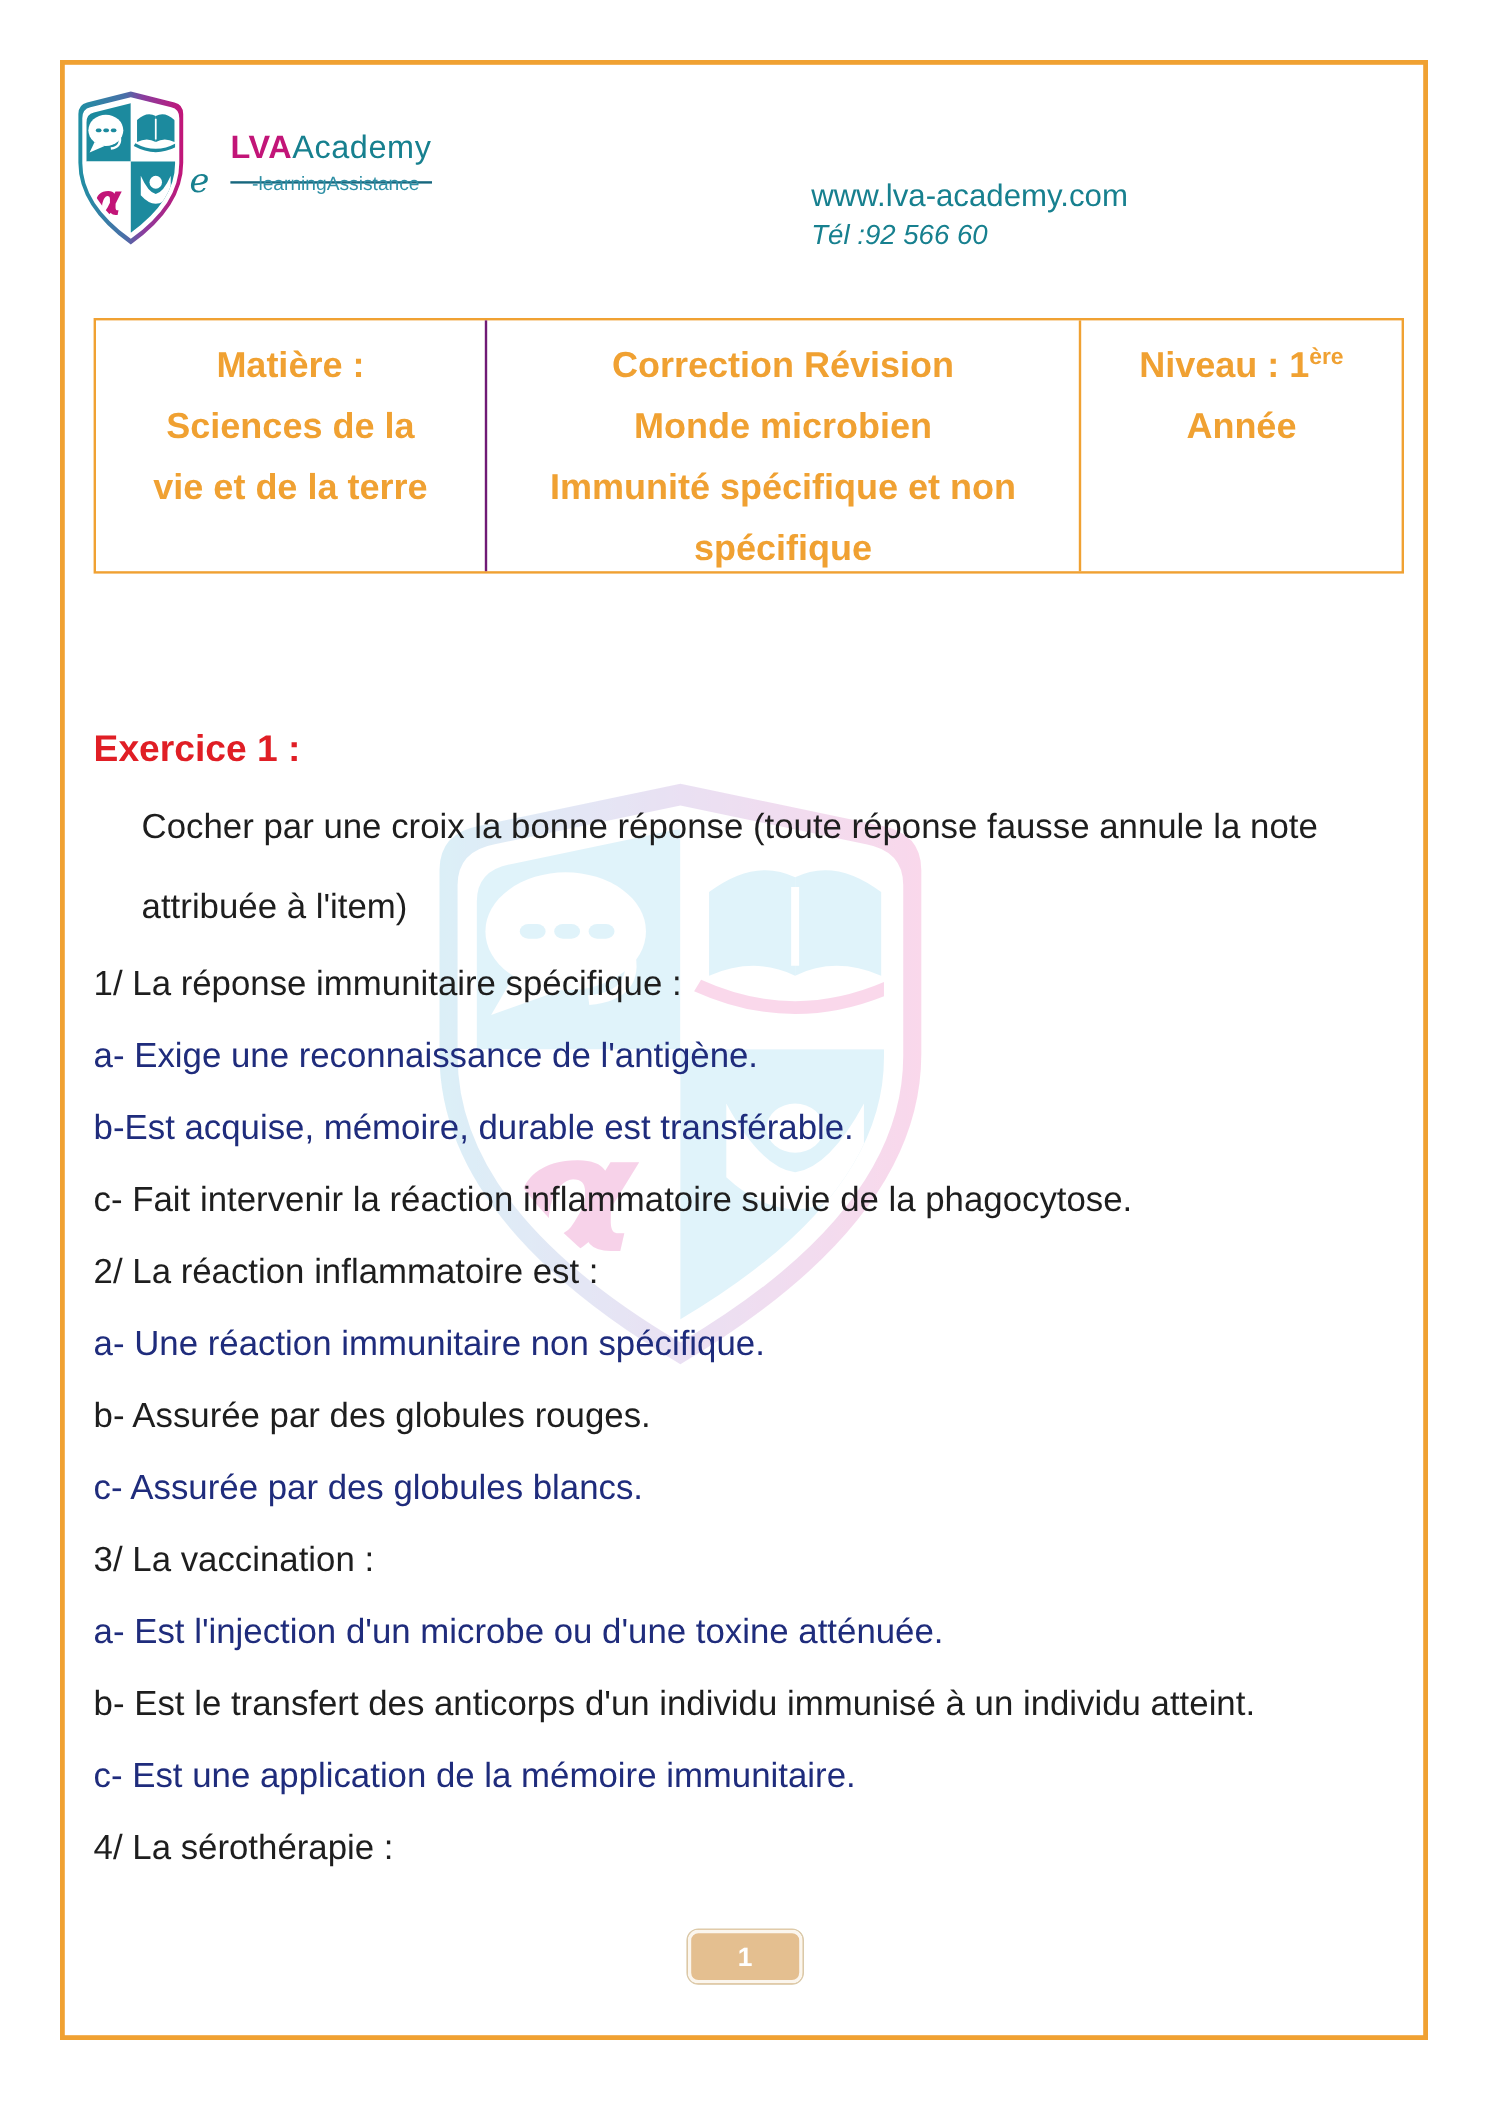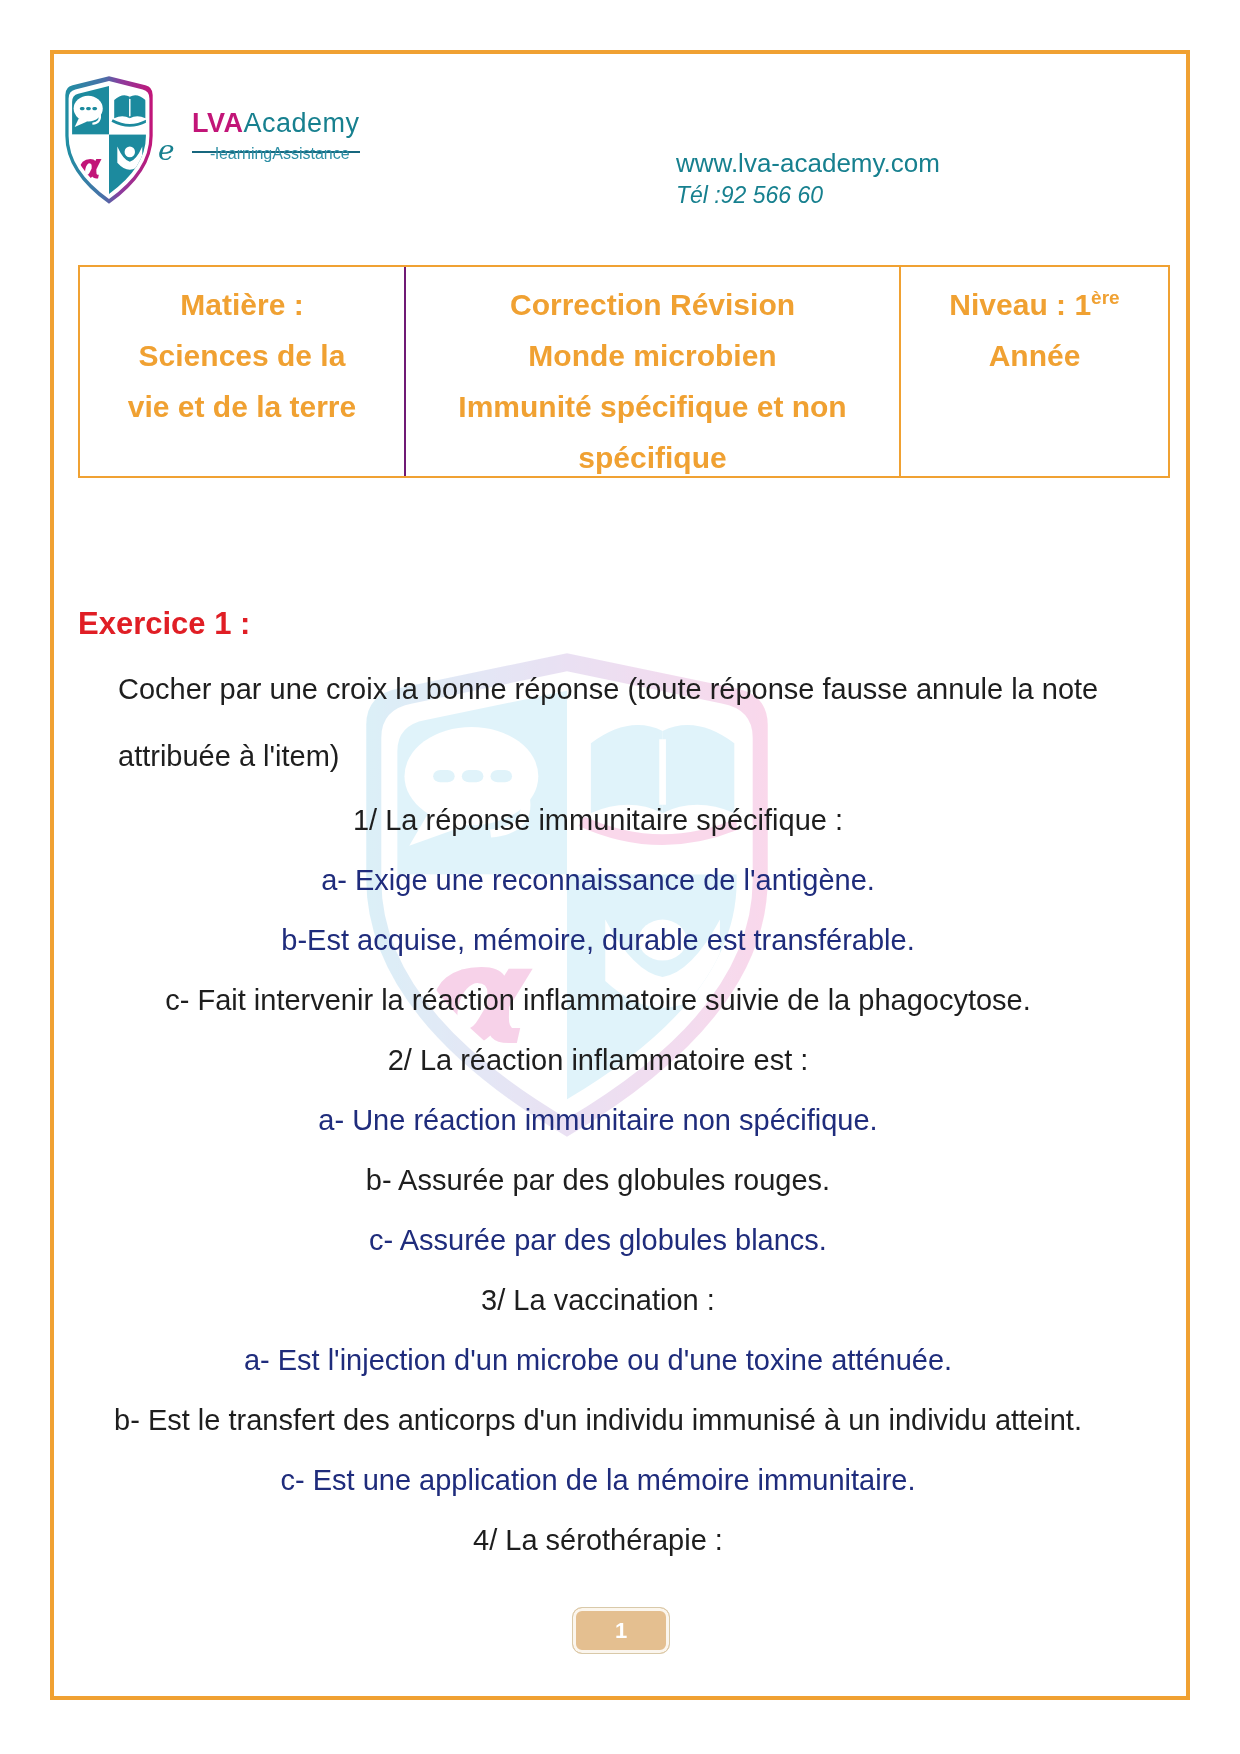--- a/index.html
+++ b/index.html
@@ -33,21 +33,21 @@
   .cell-level sup{font-size:19px;vertical-align:super;line-height:0;}
 
   
   .watermark{position:absolute;left:328px;top:645px;width:478px;height:500px;
              opacity:.55;z-index:1;pointer-events:none;}
 
   
   .bodytext{position:absolute;left:78px;top:592px;width:1040px;z-index:2;}
   .ex-heading{font-size:31px;font-weight:bold;color:#E01E25;height:64px;line-height:64px;}
   .intro div{font-size:29px;color:#1E1E1E;height:67px;line-height:67px;margin-left:40px;}
-  .qa .line{font-size:29px;height:60px;line-height:60px;text-align:center;}
+  .qa .line{font-size:29px;height:60px;line-height:60px;}
   .qa .q{color:#1E1E1E;}
   .qa .ans{color:#1F2C7C;}
 
   
   .page-badge{position:absolute;left:572px;top:1607px;width:96px;height:45px;z-index:2;
               background:#E4BF90;border:1px solid #D9C9A9;border-radius:10px;
               box-shadow:inset 0 0 0 3px rgba(255,255,255,.85);
               color:#ffffff;font-weight:bold;font-size:22px;
               display:flex;align-items:center;justify-content:center;}
 </style>

